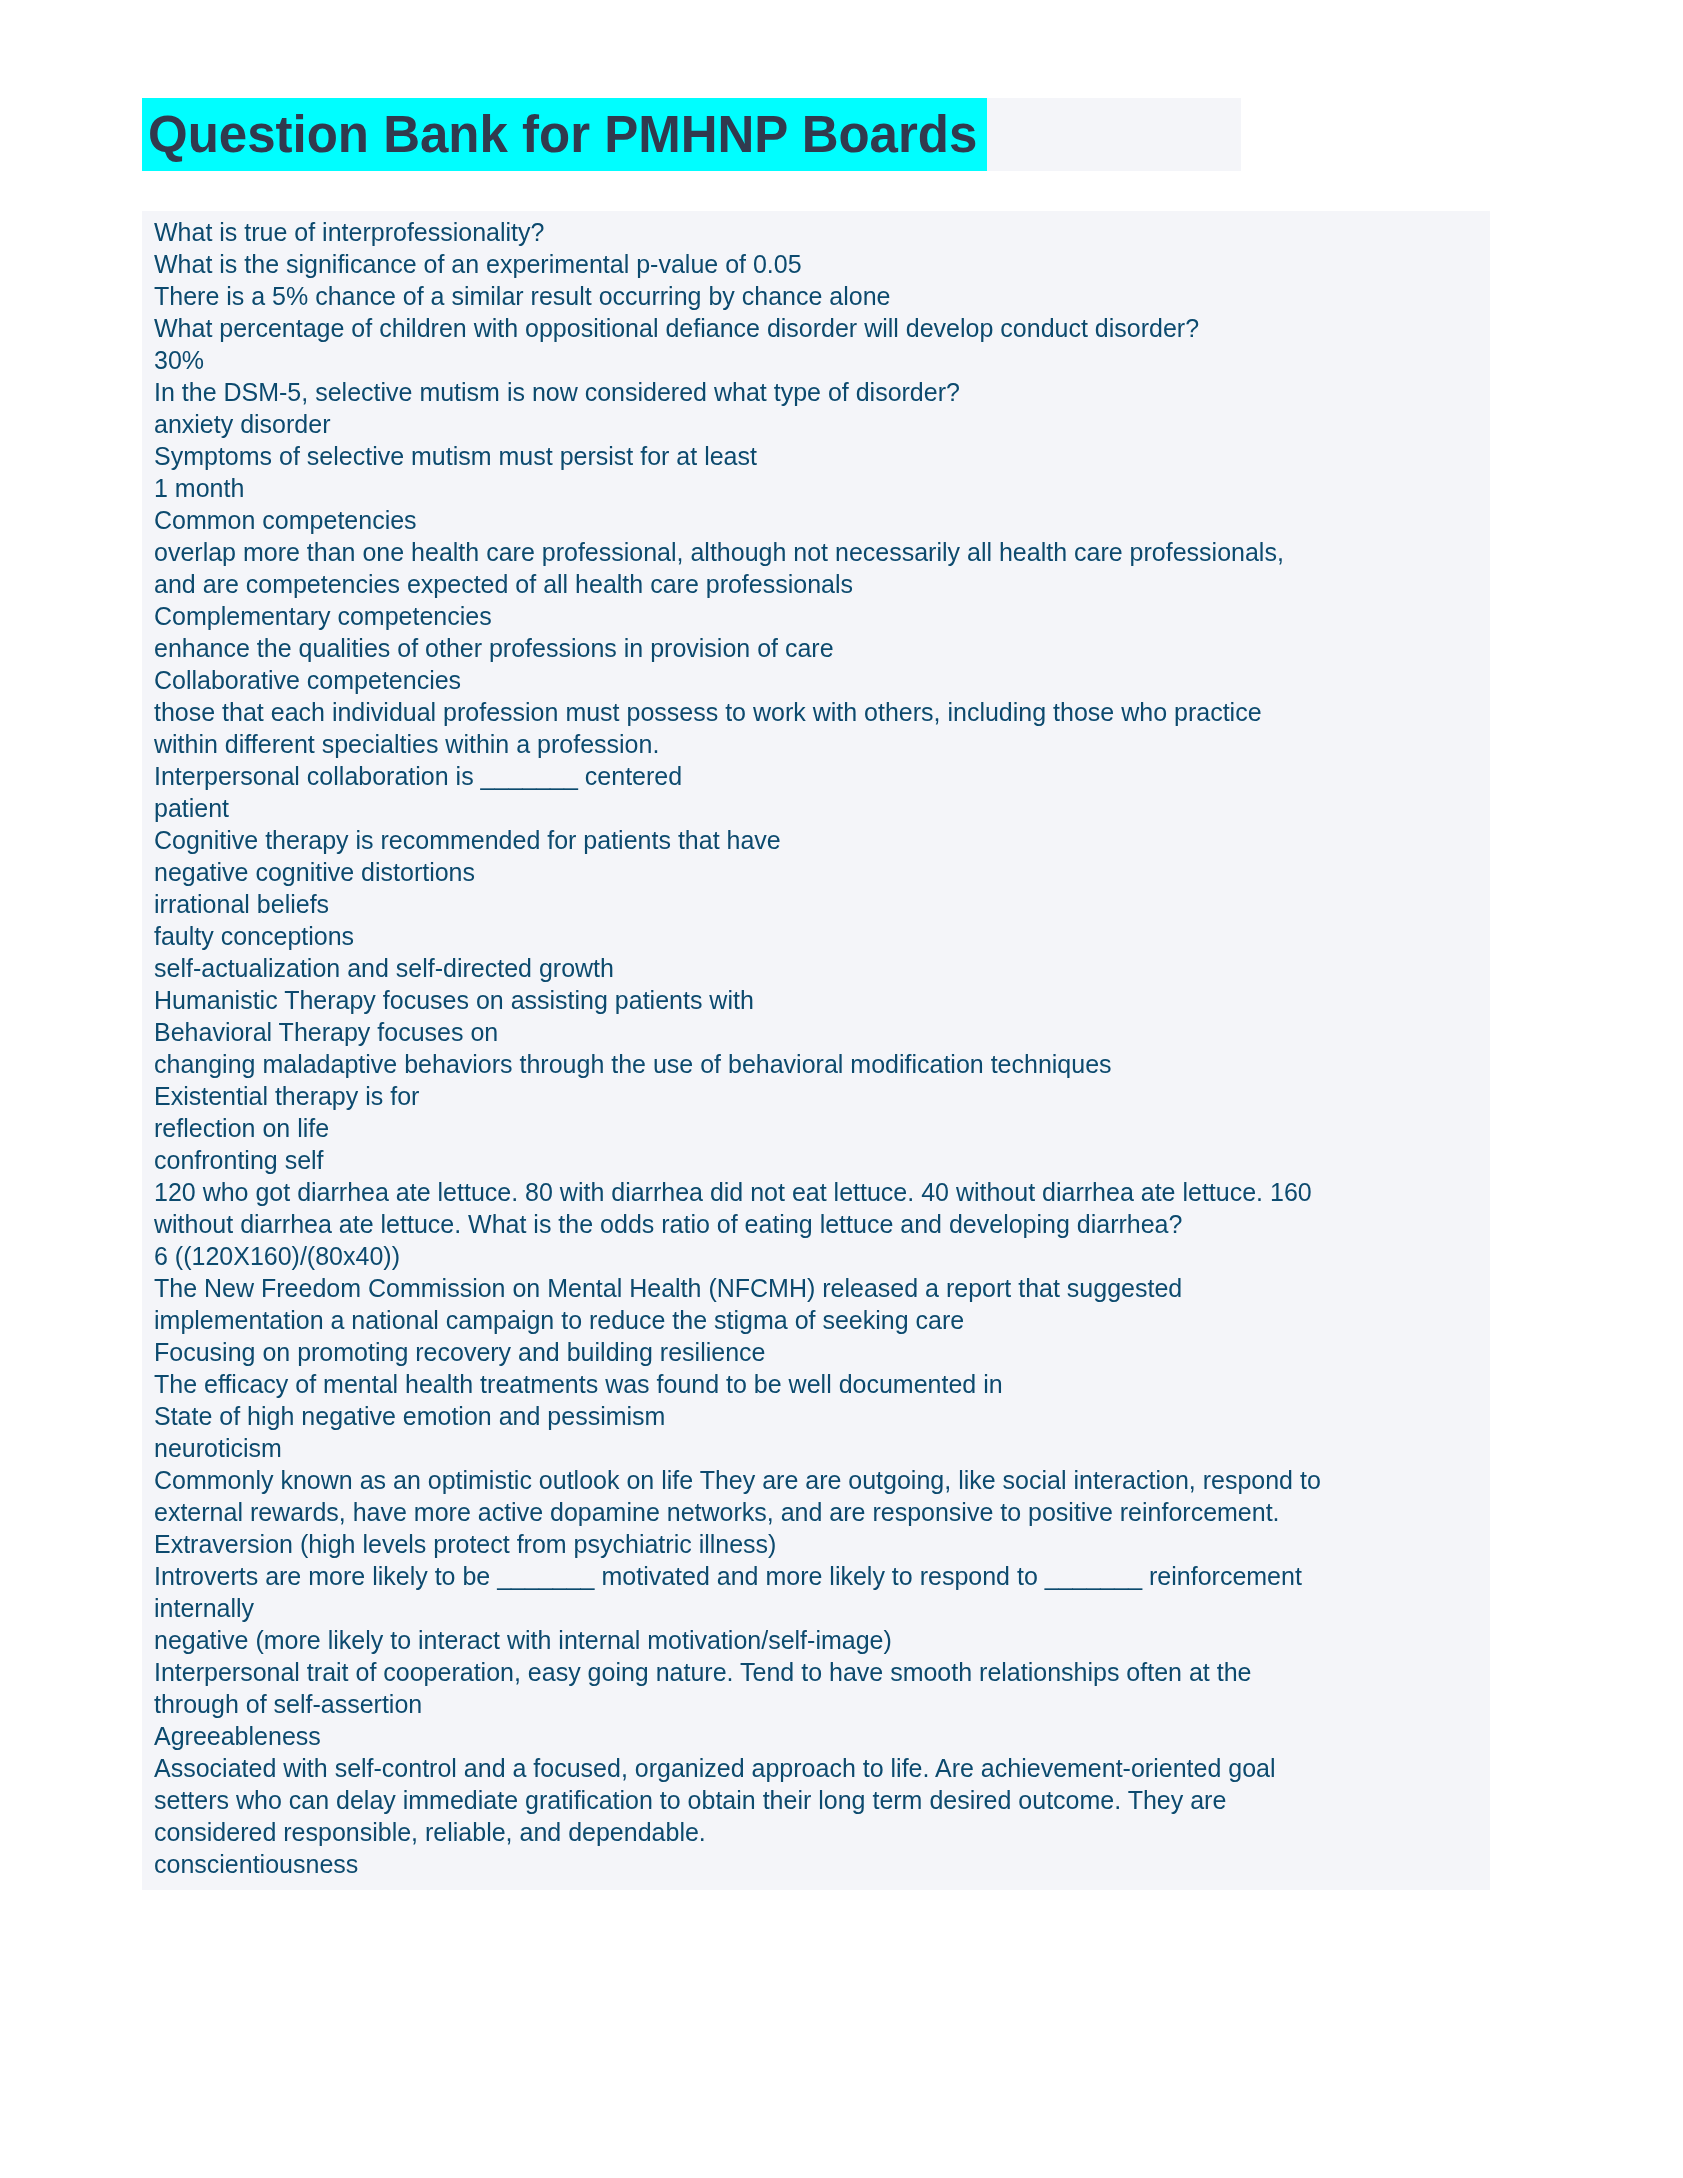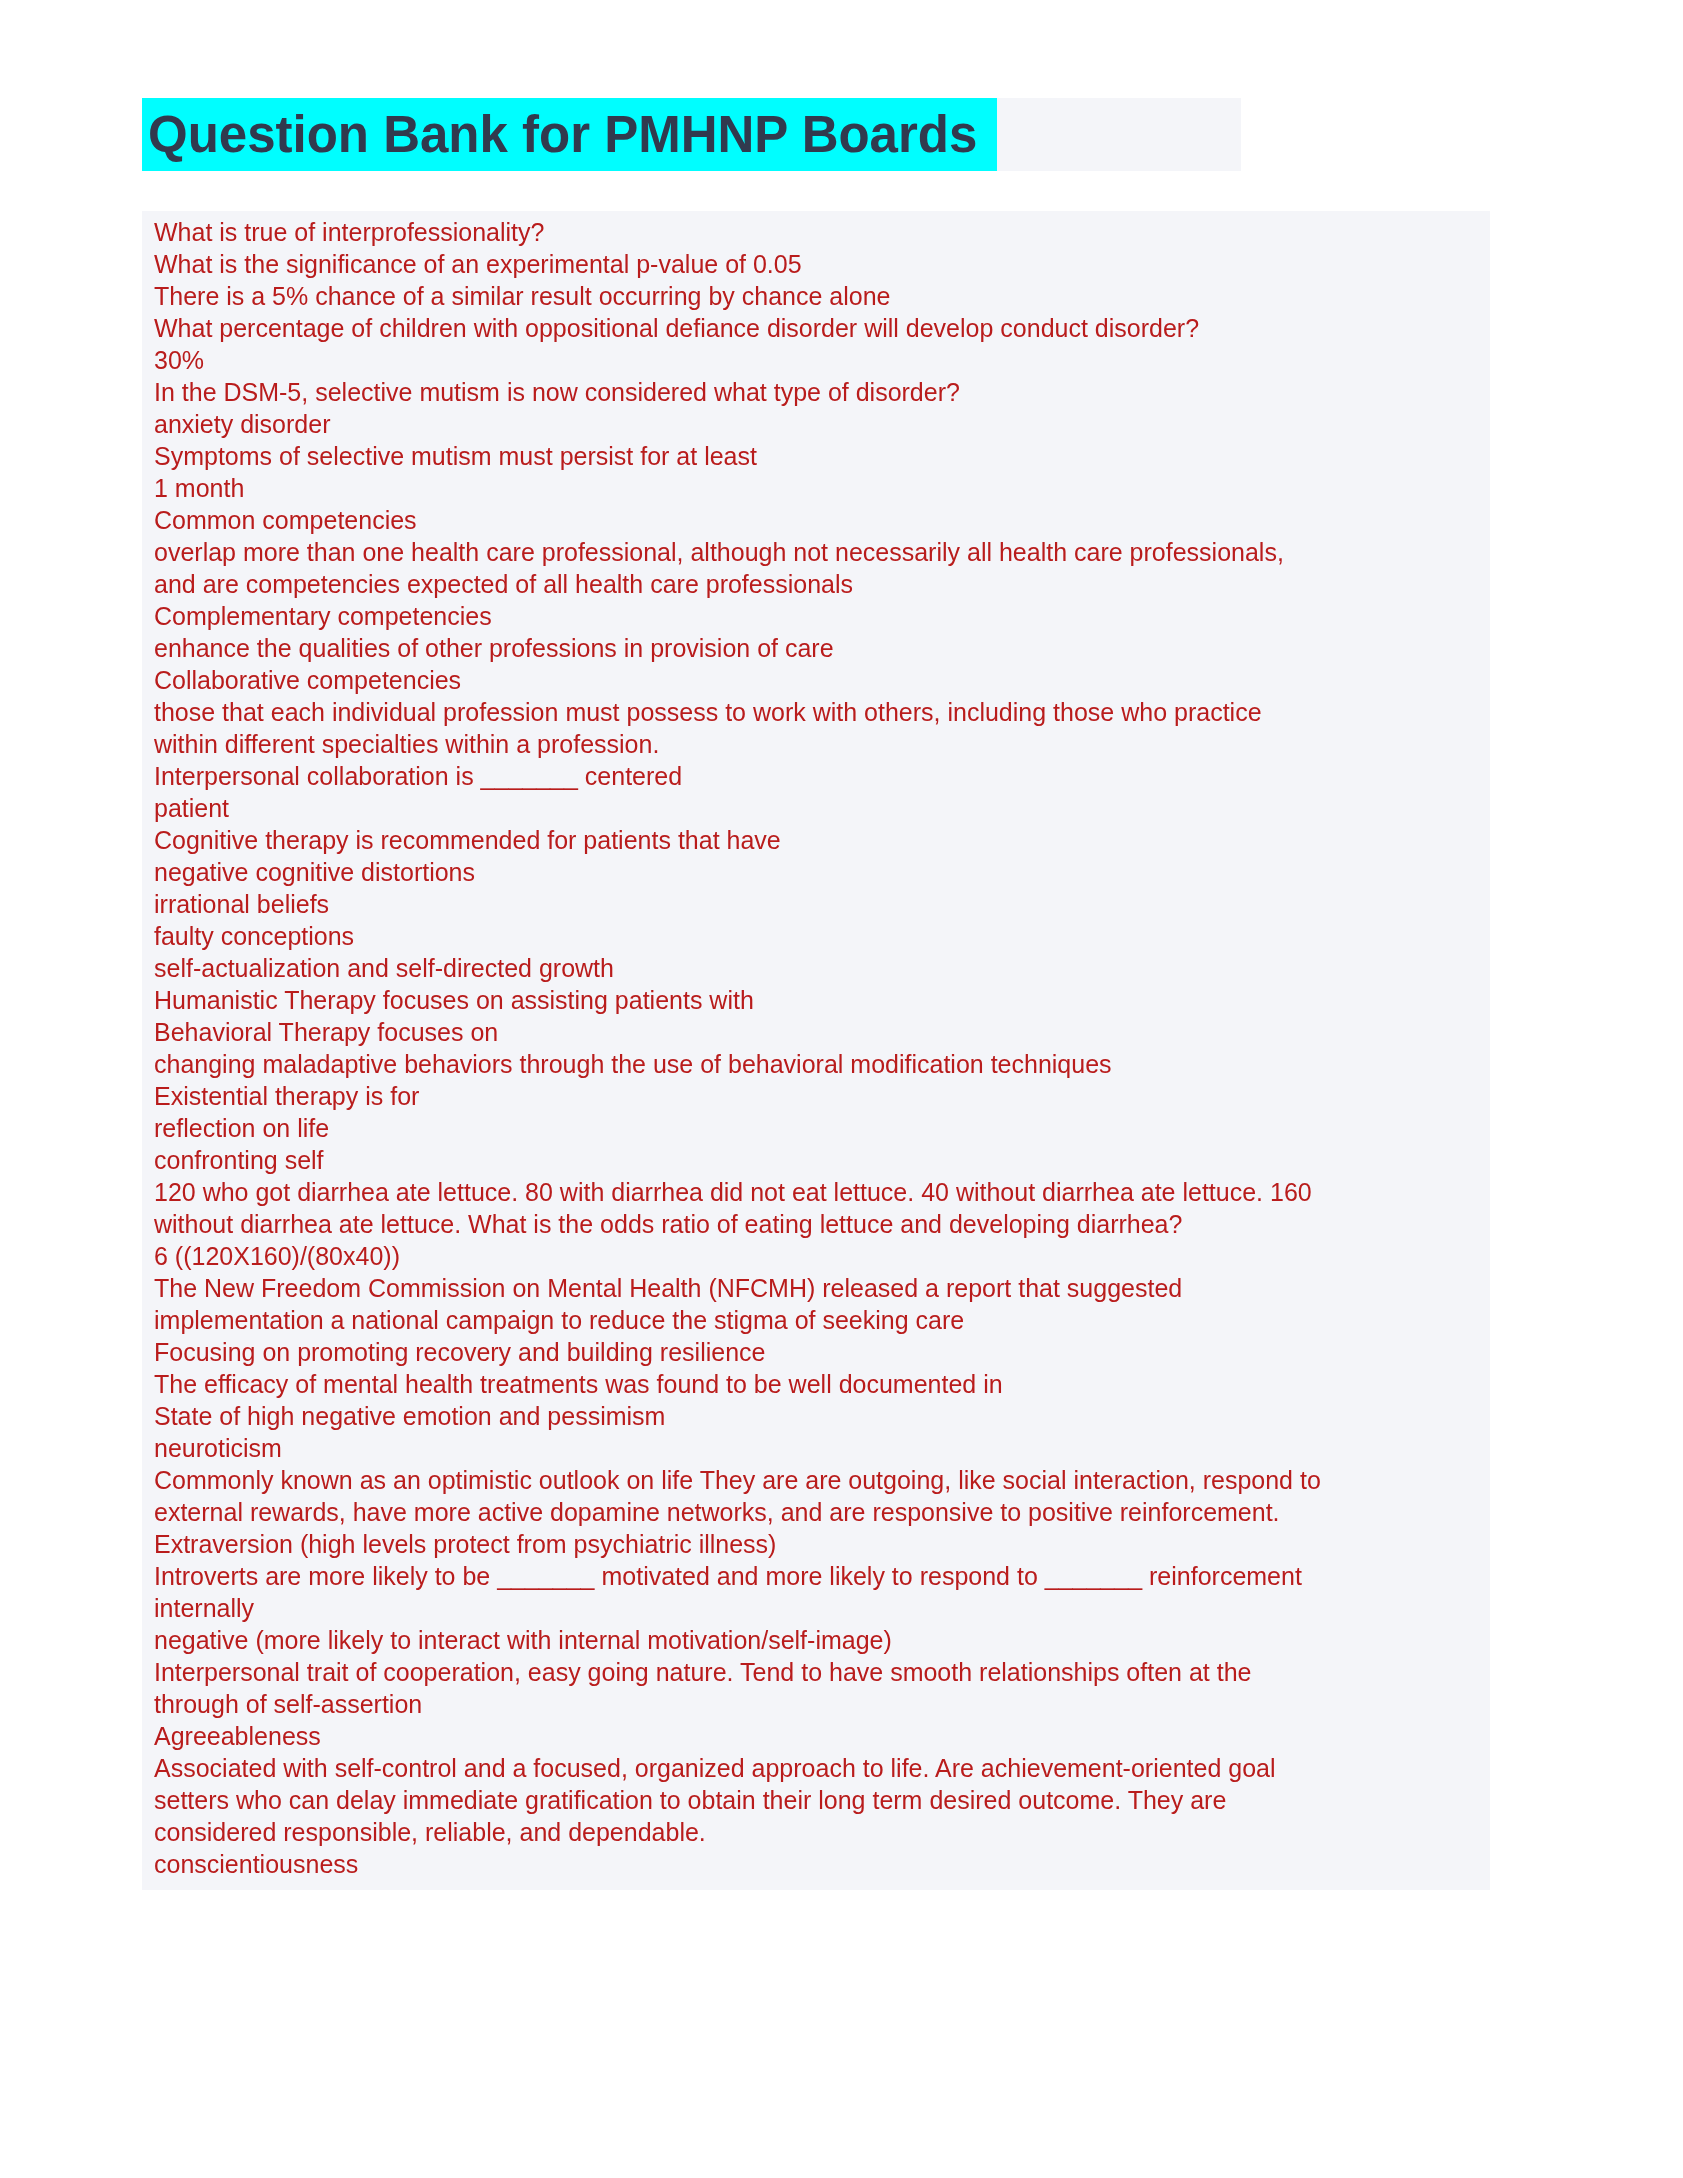--- a/index.html
+++ b/index.html
@@ -28,37 +28,37 @@
     padding: 0;
     font-size: 51px;
     line-height: 73px;
     font-weight: bold;
     font-family: "Liberation Sans", sans-serif;
     color: #313a4e;
     white-space: nowrap;
   }
   .heading-bar h1 .title-highlight {
     background: #00feff;
-    padding: 0 20px 0 6px;
+    padding: 0 10px 0 6px;
     display: inline-block;
     height: 73px;
   }
   .document-body {
     position: absolute;
     left: 142px;
     top: 211px;
     width: 1348px;
     box-sizing: border-box;
     background: #f4f5f9;
     padding: 5px 8px 10px 12px;
   }
   .line {
     font-size: 25px;
     line-height: 32px;
-    color: #b91c1c;
+    color: #0c4a6e;
     white-space: nowrap;
     font-family: "Liberation Sans", sans-serif;
   }
 </style>
 </head>
 <body>
 
 <div class="page">
 
   <div class="heading-bar">

